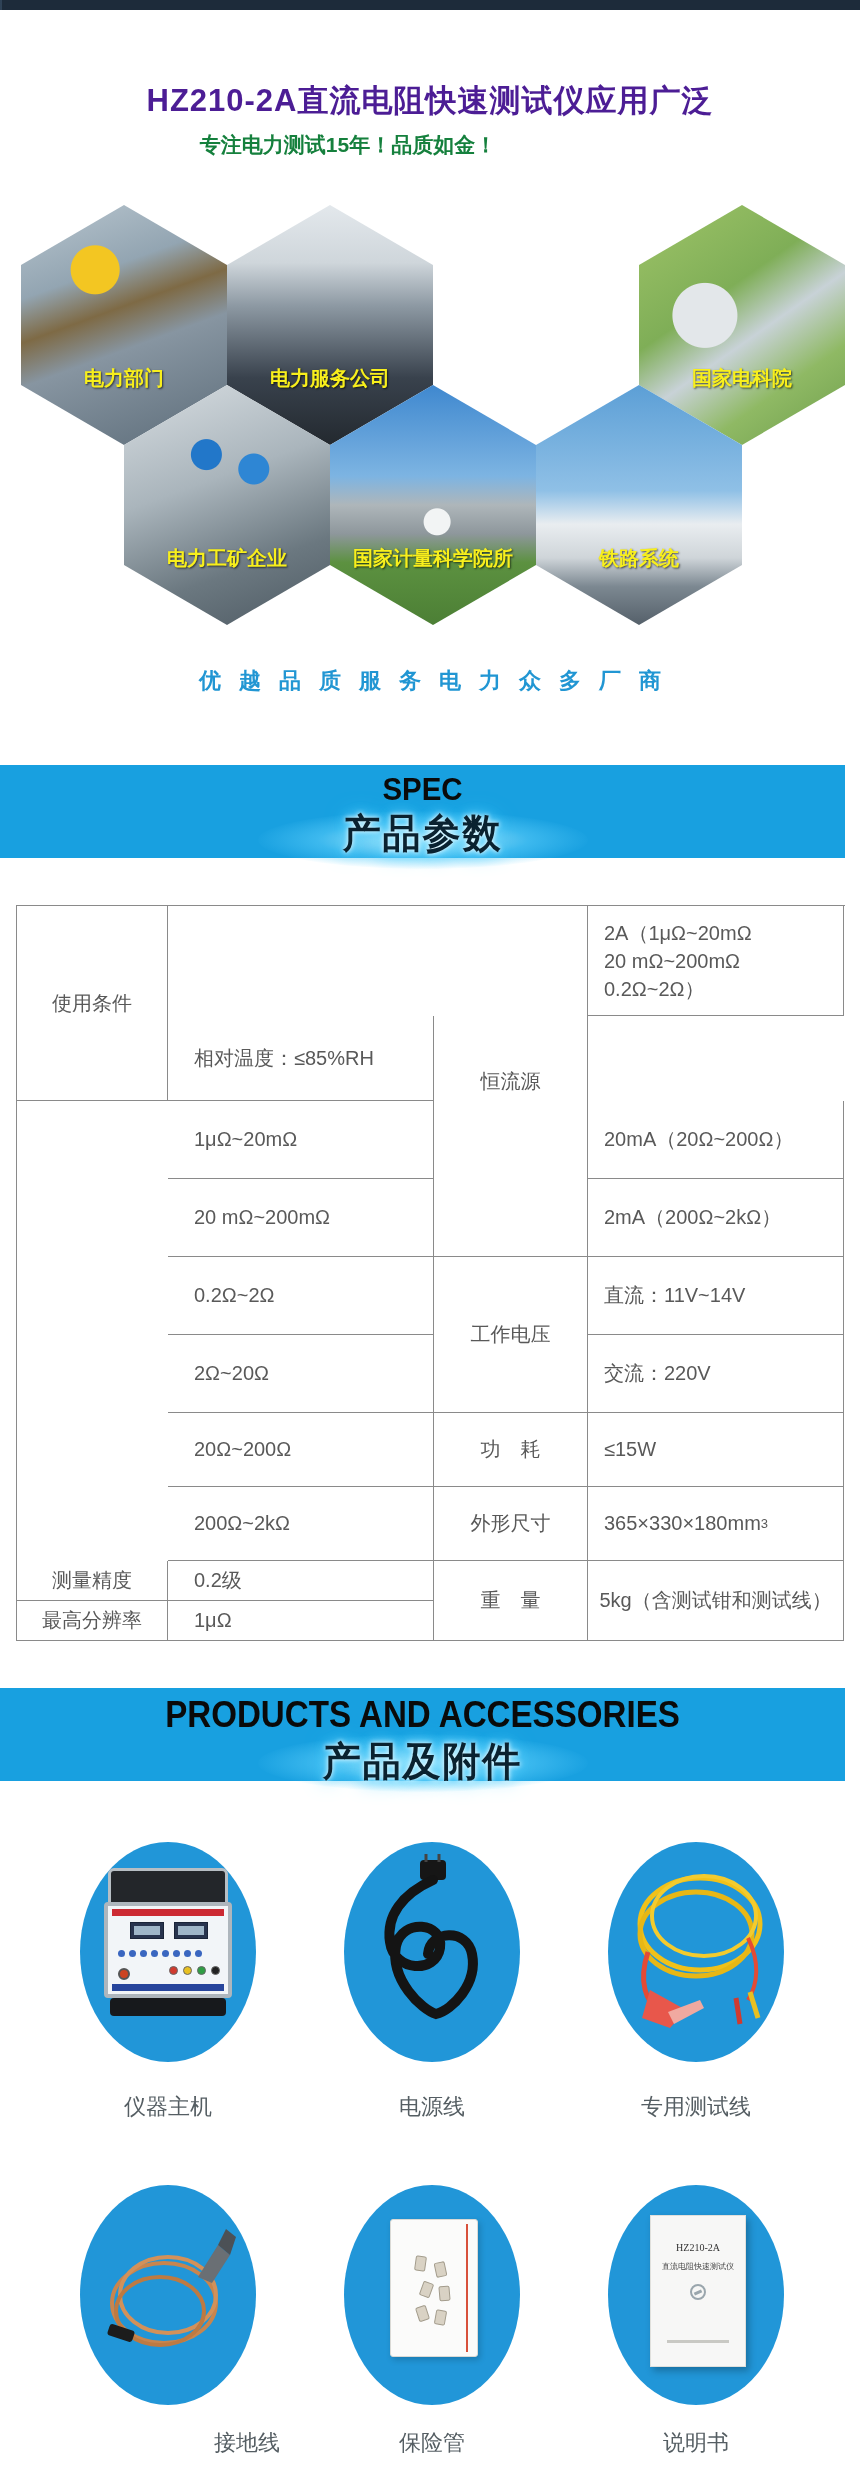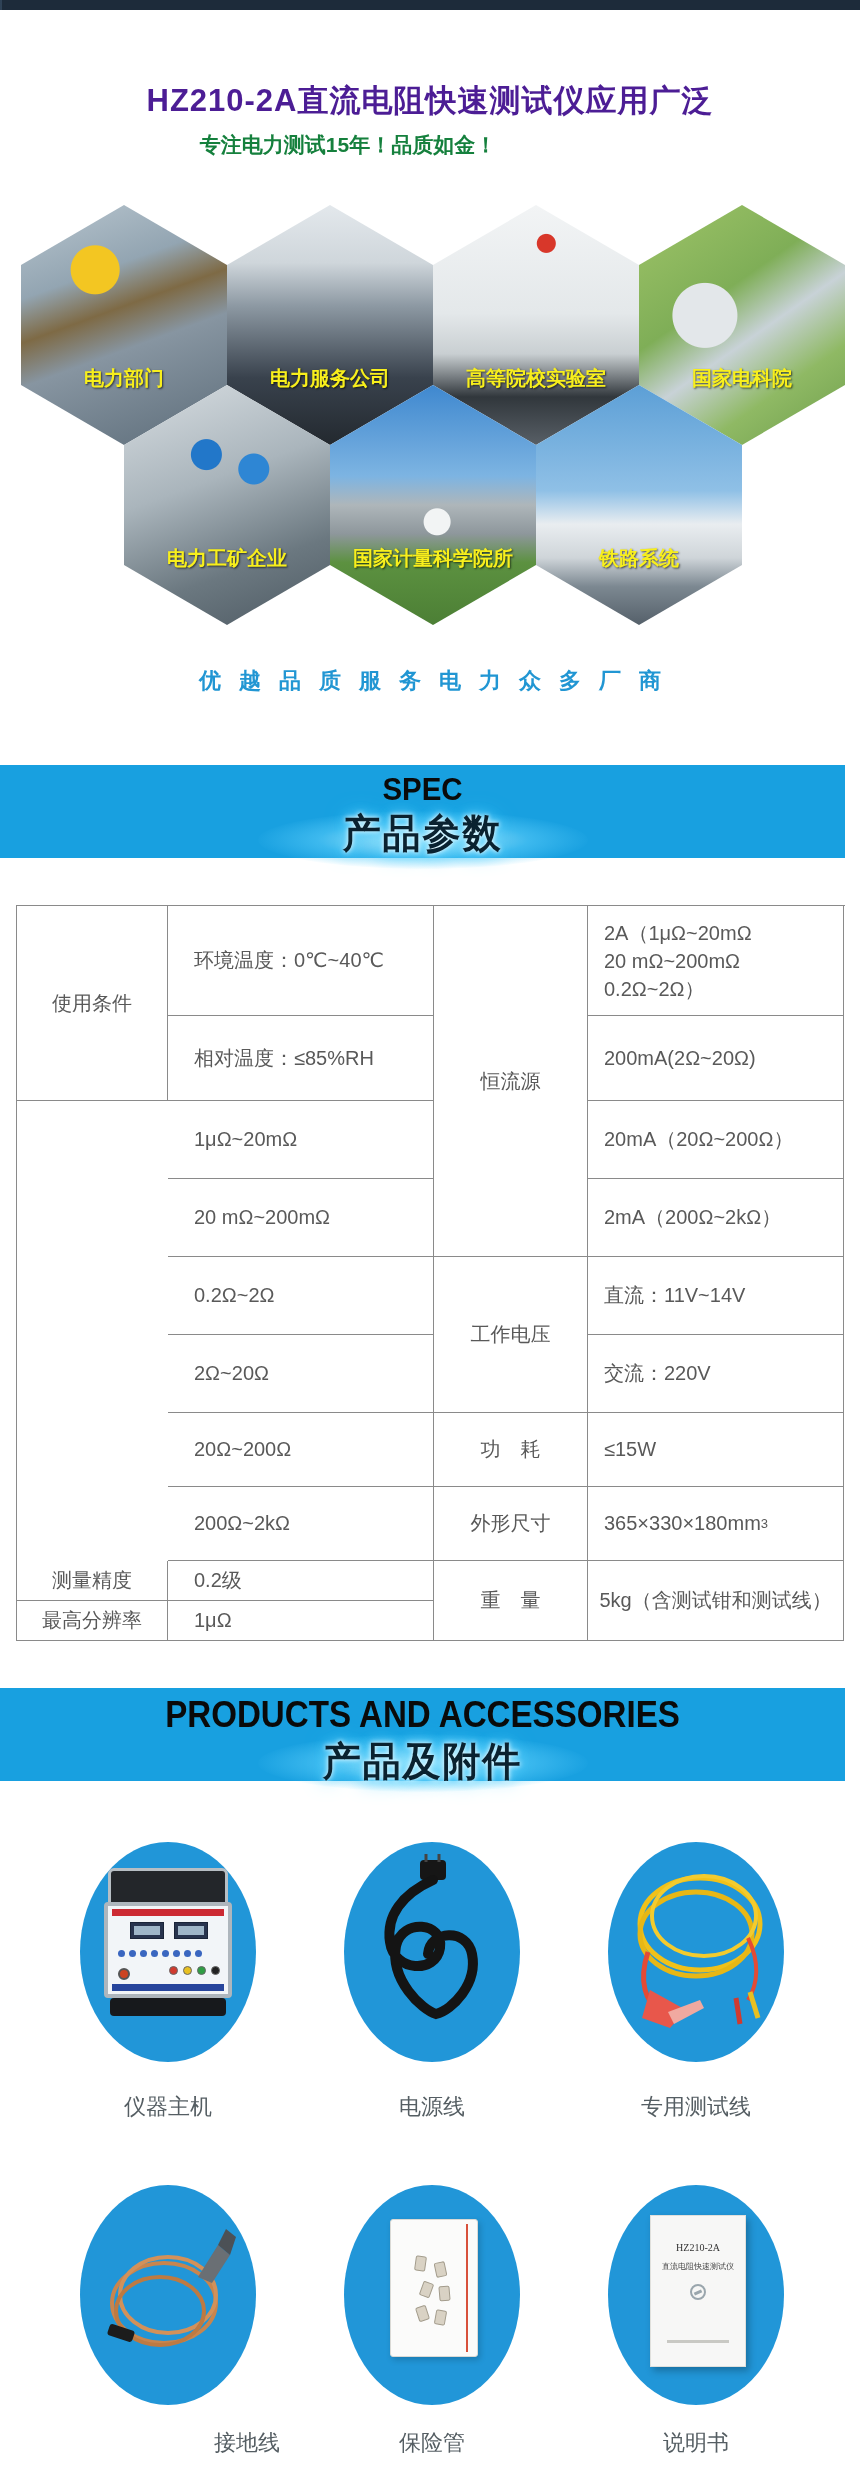--- a/index.html
+++ b/index.html
@@ -112,23 +112,20 @@
 
   <div class="page-title">HZ210-2A直流电阻快速测试仪应用广泛</div>
   <div class="page-subtitle">专注电力测试15年！品质如金！</div>
 
   <div class="hex hx1" style="left:21px; top:205px;">
     <div class="hex-label">电力部门</div>
   </div>
   <div class="hex hx2" style="left:227px; top:205px;">
     <div class="hex-label">电力服务公司</div>
   </div>
-  <div class="hex hx3" style="left:433px; top:205px;">
-    <div class="hex-label">高等院校实验室</div>
-  </div>
   <div class="hex hx4" style="left:639px; top:205px;">
     <div class="hex-label">国家电科院</div>
   </div>
 
   <div class="hex hx5" style="left:124px; top:385px;">
     <div class="hex-label">电力工矿企业</div>
   </div>
   <div class="hex hx6" style="left:330px; top:385px;">
     <div class="hex-label">国家计量科学院所</div>
   </div>
@@ -143,21 +140,20 @@
     <span class="bar-en">SPEC</span>
     <span class="bar-zh">产品参数</span>
   </div>
 
   <div class="spec-table">
 
     <div class="cell c-center" style="grid-column:1; grid-row:1 / 3;">使用条件</div>
     <div class="cell c-center" style="grid-column:1; grid-row:9;">测量精度</div>
     <div class="cell c-center" style="grid-column:1; grid-row:10;">最高分辨率</div>
 
-    <div class="cell c-left" style="grid-column:2; grid-row:1;">环境温度：0℃~40℃</div>
     <div class="cell c-left" style="grid-column:2; grid-row:2;">相对温度：≤85%RH</div>
     <div class="cell c-left" style="grid-column:2; grid-row:3;">1μΩ~20mΩ</div>
     <div class="cell c-left" style="grid-column:2; grid-row:4;">20 mΩ~200mΩ</div>
     <div class="cell c-left" style="grid-column:2; grid-row:5;">0.2Ω~2Ω</div>
     <div class="cell c-left" style="grid-column:2; grid-row:6;">2Ω~20Ω</div>
     <div class="cell c-left" style="grid-column:2; grid-row:7;">20Ω~200Ω</div>
     <div class="cell c-left" style="grid-column:2; grid-row:8;">200Ω~2kΩ</div>
     <div class="cell c-left" style="grid-column:2; grid-row:9;">0.2级</div>
     <div class="cell c-left" style="grid-column:2; grid-row:10;">1μΩ</div>
 
@@ -167,21 +163,20 @@
     <div class="cell c-center" style="grid-column:3; grid-row:8;">外形尺寸</div>
     <div class="cell c-center" style="grid-column:3; grid-row:9 / 11;">重　量</div>
 
     <div class="cell c-left4" style="grid-column:4; grid-row:1;">
       <div class="multiline">
         <div>2A（1μΩ~20mΩ</div>
         <div>20 mΩ~200mΩ</div>
         <div>0.2Ω~2Ω）</div>
       </div>
     </div>
-    <div class="cell c-left4" style="grid-column:4; grid-row:2;">200mA(2Ω~20Ω)</div>
     <div class="cell c-left4" style="grid-column:4; grid-row:3;">20mA（20Ω~200Ω）</div>
     <div class="cell c-left4" style="grid-column:4; grid-row:4;">2mA（200Ω~2kΩ）</div>
     <div class="cell c-left4" style="grid-column:4; grid-row:5;">直流：11V~14V</div>
     <div class="cell c-left4" style="grid-column:4; grid-row:6;">交流：220V</div>
     <div class="cell c-left4" style="grid-column:4; grid-row:7;">≤15W</div>
     <div class="cell c-left4" style="grid-column:4; grid-row:8;">
       <span>365×330×180mm</span>
         <span class="sup">3</span>
     </div>
     <div class="cell c-center" style="grid-column:4; grid-row:9 / 11; justify-content:center; line-height:1.15;">

